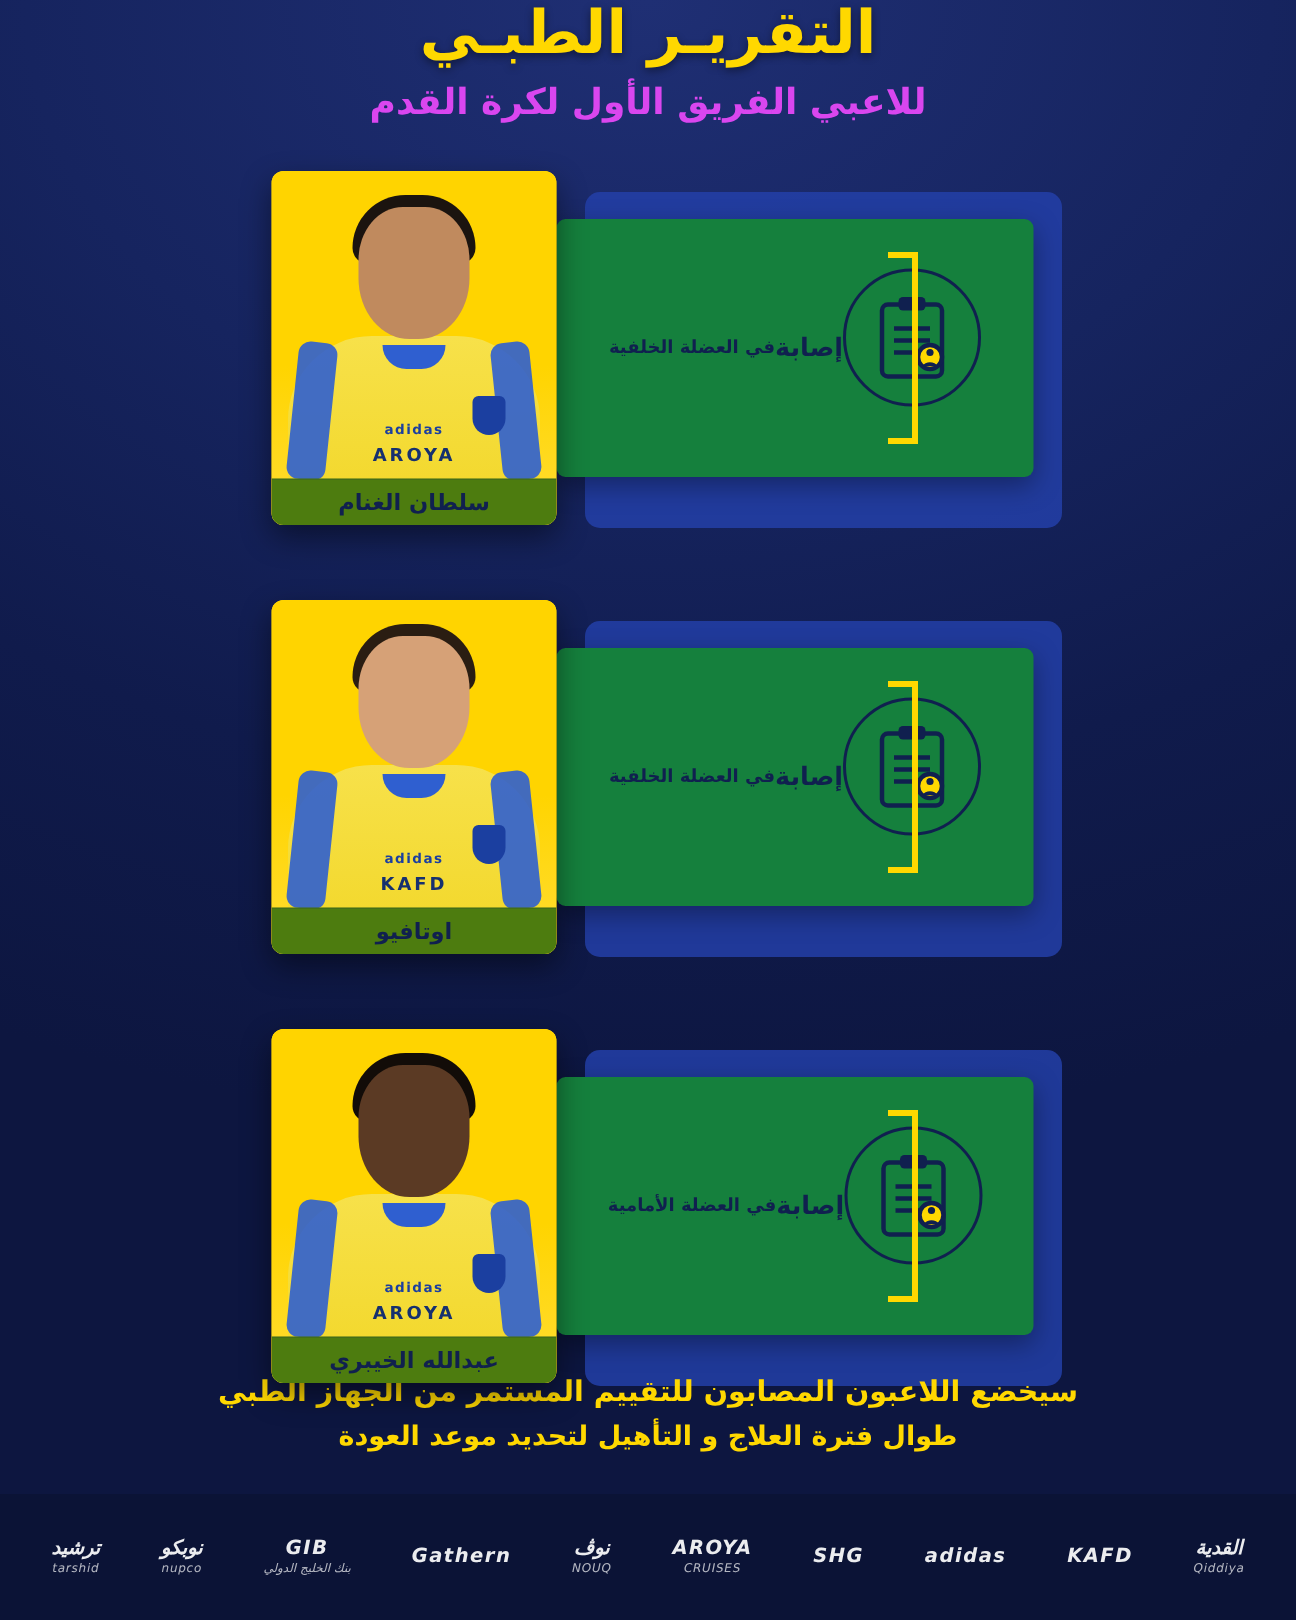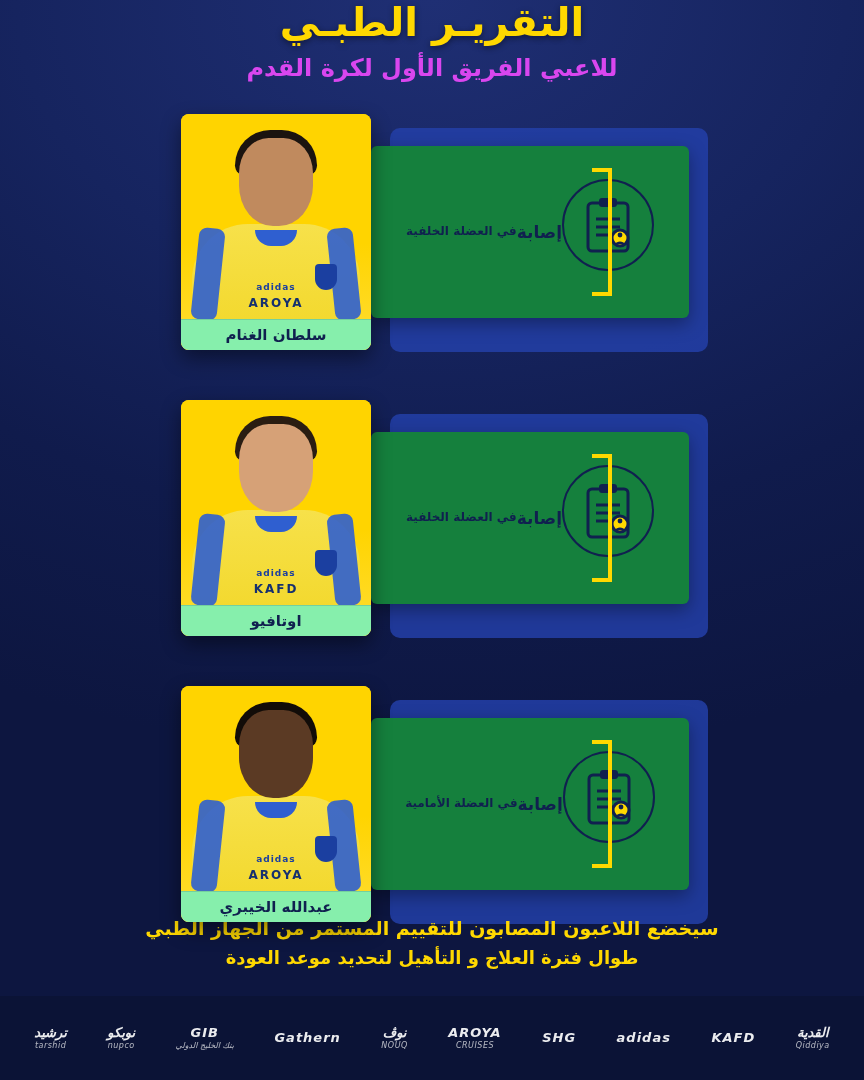--- a/index.html
+++ b/index.html
@@ -85,21 +85,21 @@
     margin-left:6px;
     box-shadow:0 8px 20px rgba(0,0,0,.45);
     background:#ffd800;
   }
   .player .photo{
     position:absolute;inset:0;
     background:linear-gradient(180deg,#ffd400 0%,#ffd400 55%,#ffdd33 100%);
   }
   .player .name{
     position:absolute;left:0;right:0;bottom:0;height:30px;
-    background:#86efac;
+    background:#4d7c0f;
     color:#10204f;font-size:15px;font-weight:bold;
     display:flex;align-items:center;justify-content:center;
     border-top:1px solid rgba(16,32,79,.15);
   }
   
   .fig-head{
     position:absolute;left:50%;top:24px;transform:translateX(-50%);
     width:74px;height:88px;border-radius:40% 40% 46% 46%;
   }
   .fig-hair{

